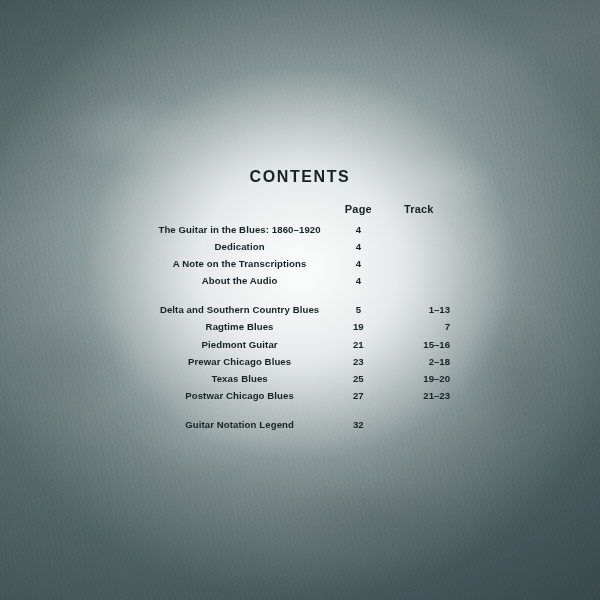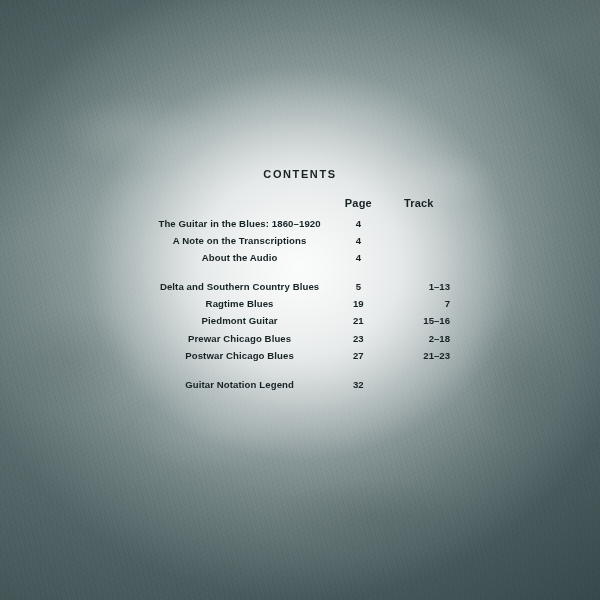--- a/index.html
+++ b/index.html
@@ -55,21 +55,21 @@
 
   #content {
     position: absolute;
     left: 150px;
     top: 168px;
     width: 300px;
     color: #1c2a2c;
   }
 
   .contents-title {
-    font-size: 11px;
+    font-size: 16px;
     font-weight: bold;
     letter-spacing: 1.6px;
     text-align: center;
     margin: 0 0 16px 0;
     color: #162224;
   }
 
   table.toc {
     width: 100%;
     border-collapse: collapse;
@@ -121,20 +121,25 @@
           <th class="c-track">Track</th>
         </tr>
       </thead>
       <tbody id="toc-body">
           <tr>
             <td class="t-title">The Guitar in the Blues: 1860–1920</td>
             <td class="t-page">4</td>
             <td class="t-track"></td>
           </tr>
           <tr>
+            <td class="t-title">Dedication</td>
+            <td class="t-page">4</td>
+            <td class="t-track"></td>
+          </tr>
+          <tr>
             <td class="t-title">A Note on the Transcriptions</td>
             <td class="t-page">4</td>
             <td class="t-track"></td>
           </tr>
           <tr>
             <td class="t-title">About the Audio</td>
             <td class="t-page">4</td>
             <td class="t-track"></td>
           </tr>
           <tr class="spacer">
@@ -154,20 +159,25 @@
             <td class="t-title">Piedmont Guitar</td>
             <td class="t-page">21</td>
             <td class="t-track">15–16</td>
           </tr>
           <tr>
             <td class="t-title">Prewar Chicago Blues</td>
             <td class="t-page">23</td>
             <td class="t-track">2–18</td>
           </tr>
           <tr>
+            <td class="t-title">Texas Blues</td>
+            <td class="t-page">25</td>
+            <td class="t-track">19–20</td>
+          </tr>
+          <tr>
             <td class="t-title">Postwar Chicago Blues</td>
             <td class="t-page">27</td>
             <td class="t-track">21–23</td>
           </tr>
           <tr class="spacer">
             <td colspan="3"></td>
           </tr>
           <tr>
             <td class="t-title">Guitar Notation Legend</td>
             <td class="t-page">32</td>

